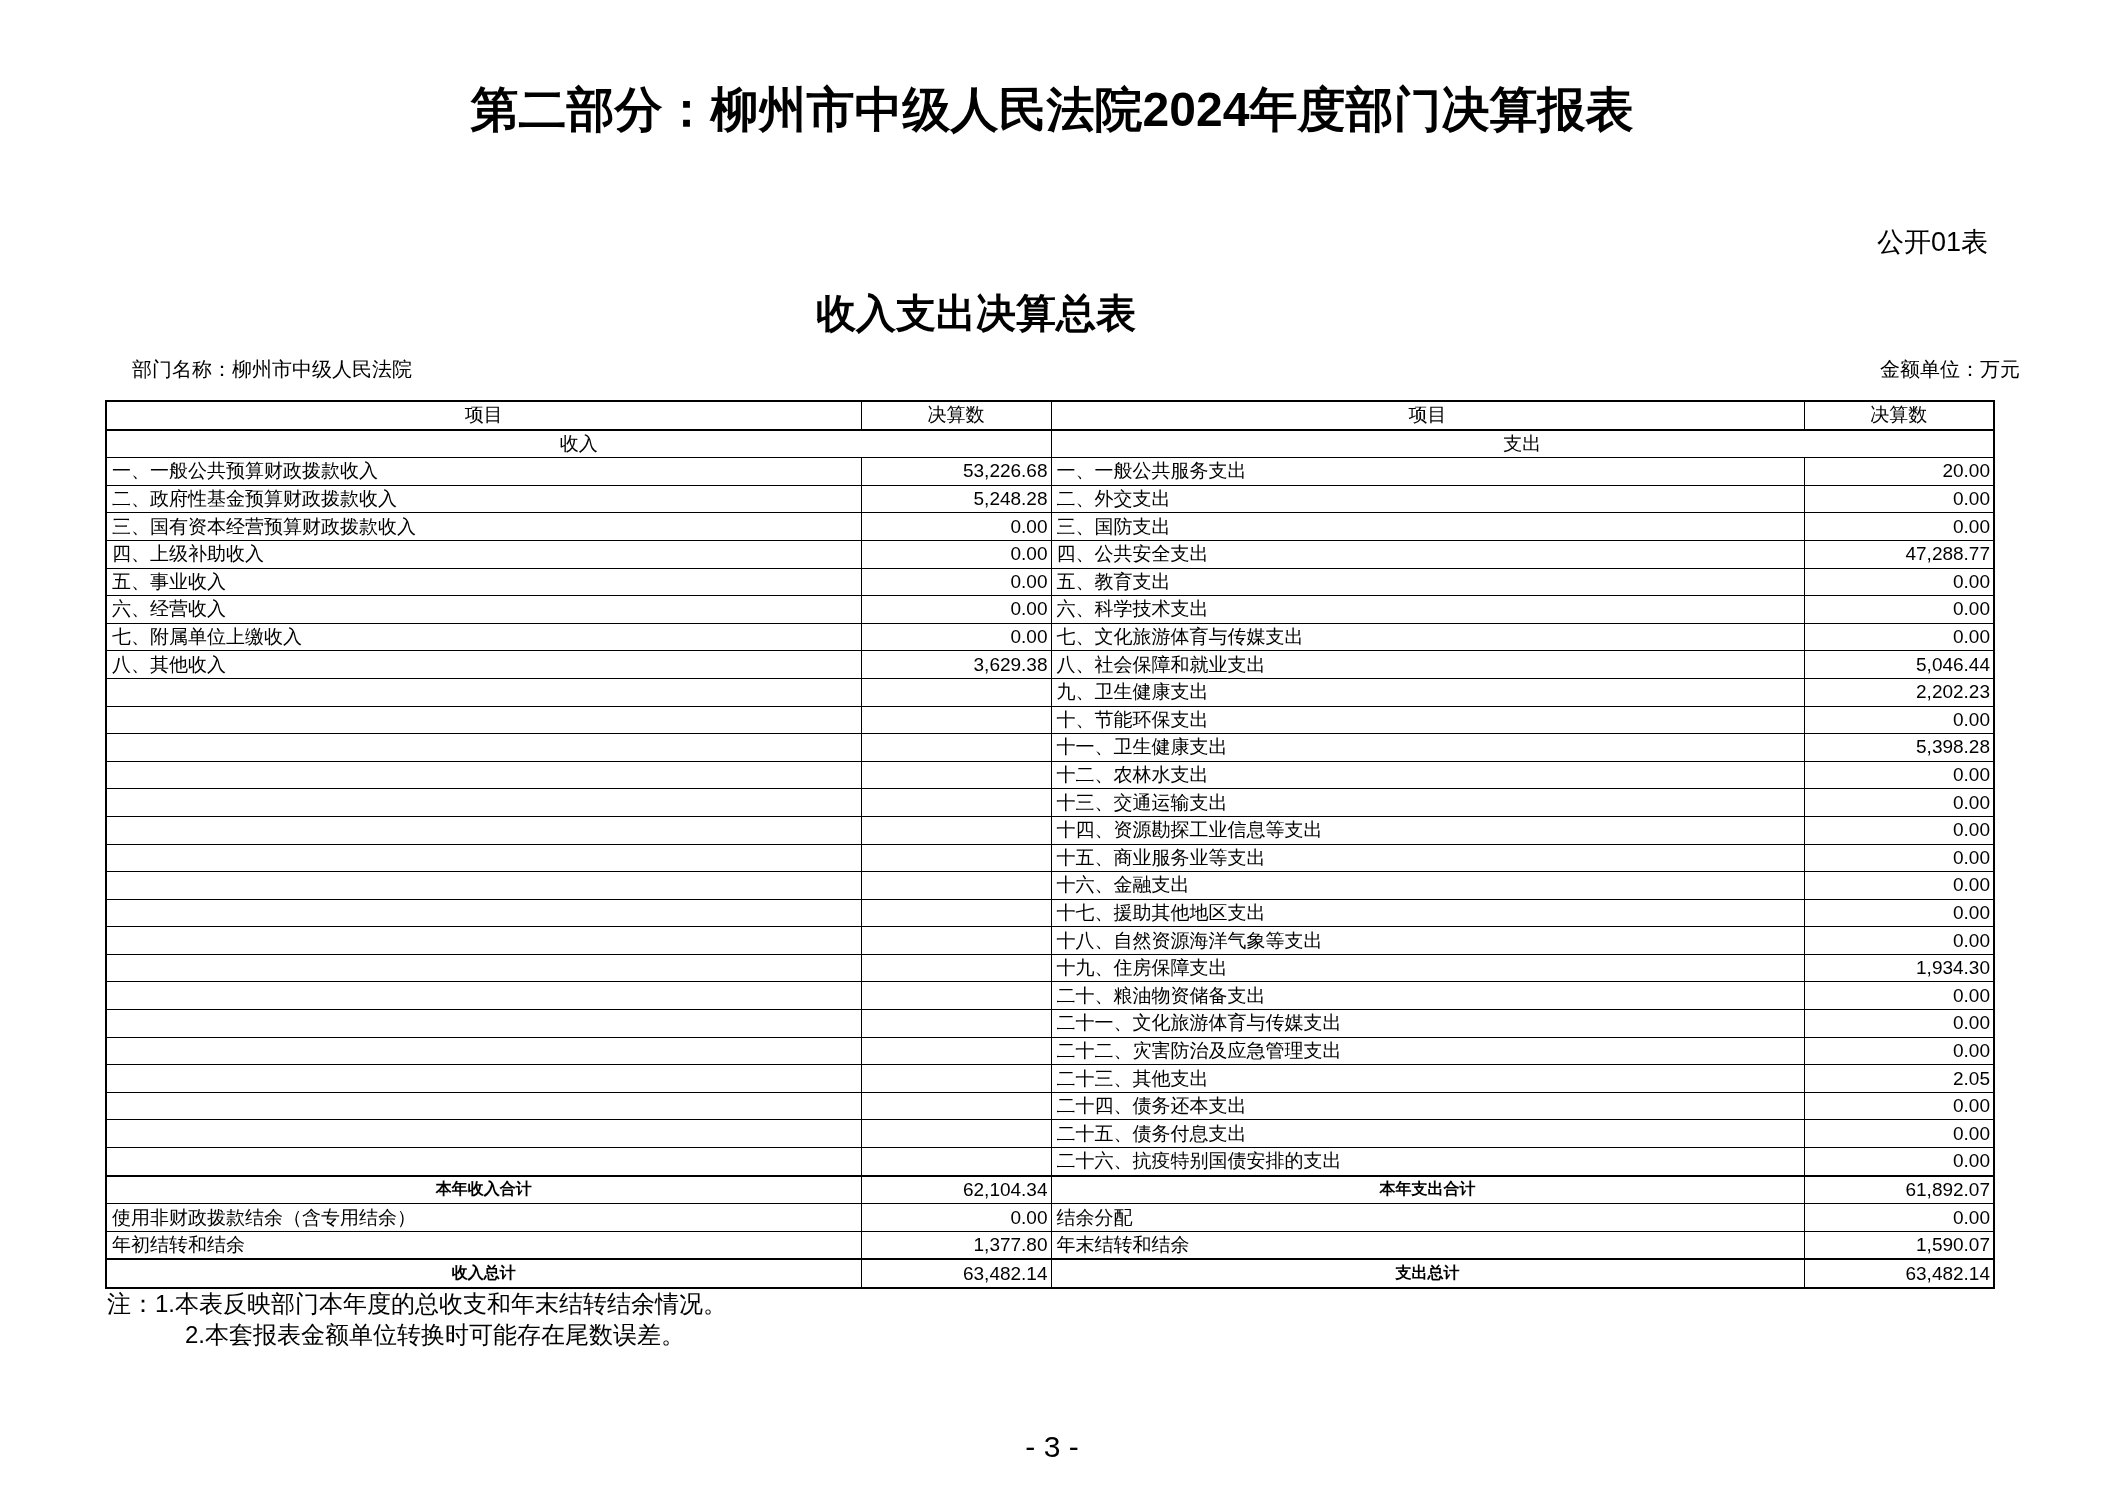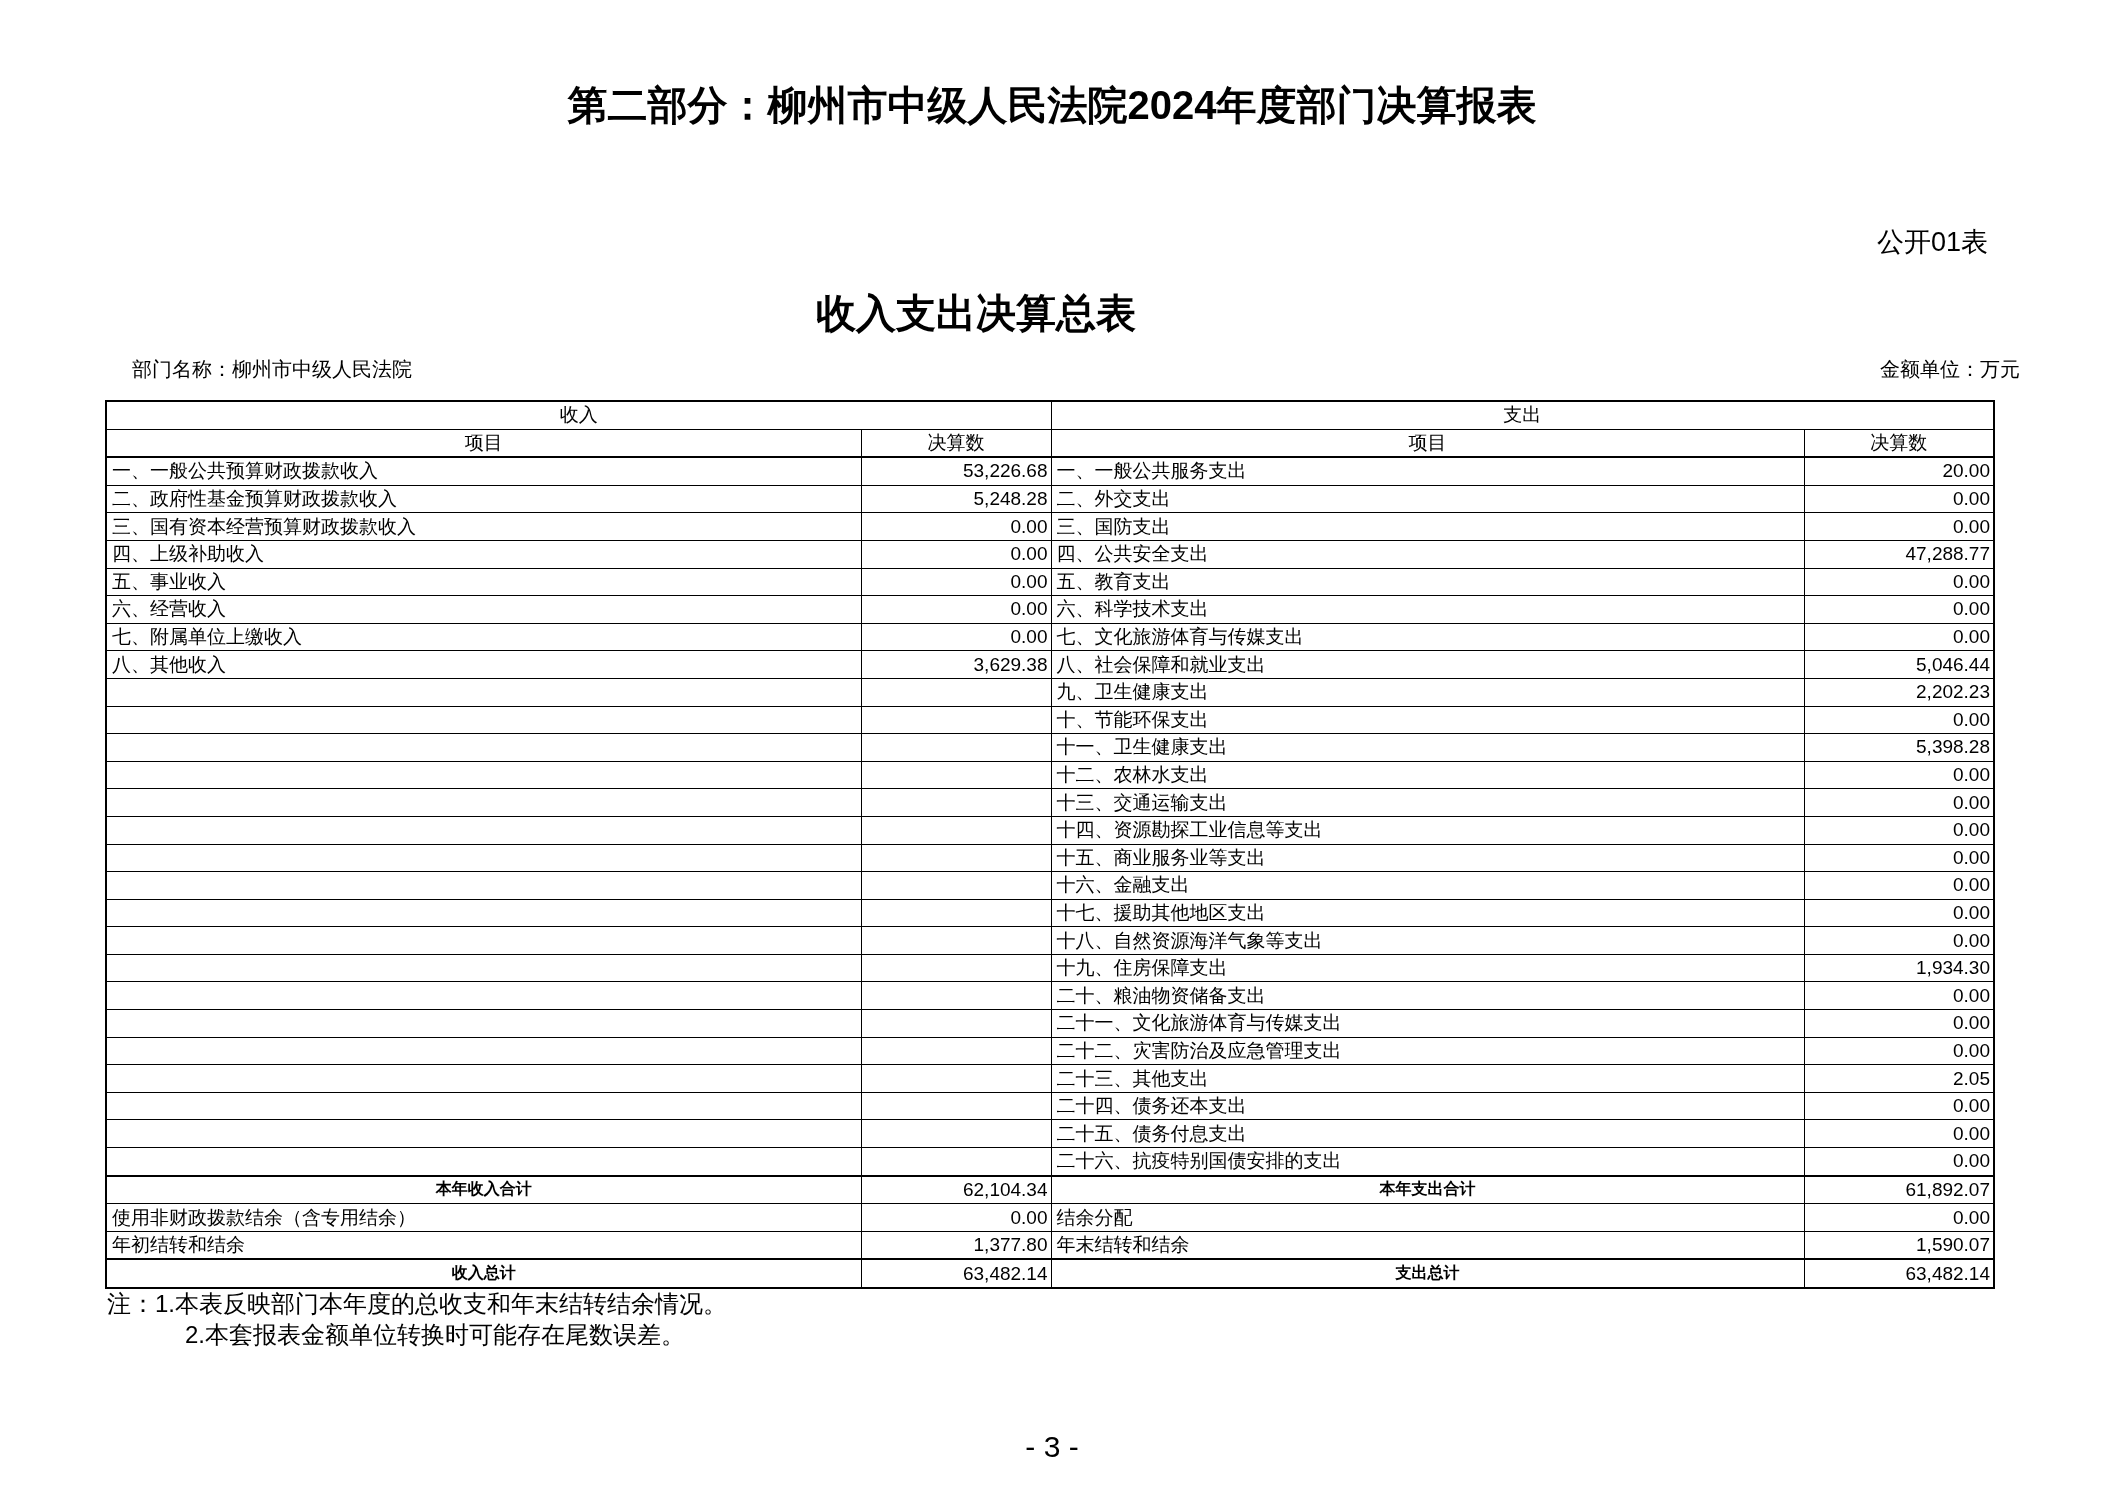--- a/index.html
+++ b/index.html
@@ -13,21 +13,21 @@
     overflow: hidden;
     position: relative;
   }
   .abs { position: absolute; }
 
   .title {
     top: 78px;
     left: 0;
     width: 2104px;
     text-align: center;
-    font-size: 40px;
+    font-size: 48px;
     font-weight: bold;
     letter-spacing: 0;
     white-space: nowrap;
   }
   .doc-code {
     top: 224px;
     right: 116px;
     font-size: 27px;
     white-space: nowrap;
   }
@@ -126,29 +126,29 @@
 
 <div class="abs budget-table-wrap">
   <table class="budget">
     <colgroup>
       <col style="width:755px">
       <col style="width:190px">
       <col style="width:753px">
       <col style="width:190px">
     </colgroup>
     <thead>
-      <tr class="head-row">
-        <td colspan="2">收入</td>
-        <td colspan="2">支出</td>
-      </tr>
       <tr class="head-row head2">
         <td>项目</td>
         <td>决算数</td>
         <td>项目</td>
         <td>决算数</td>
+      </tr>
+      <tr class="head-row">
+        <td colspan="2">收入</td>
+        <td colspan="2">支出</td>
       </tr>
     </thead>
     <tbody>
         <tr>
           <td class="item">一、一般公共预算财政拨款收入</td>
           <td class="num">53,226.68</td>
           <td class="item">一、一般公共服务支出</td>
           <td class="num">20.00</td>
         </tr>
         <tr>

